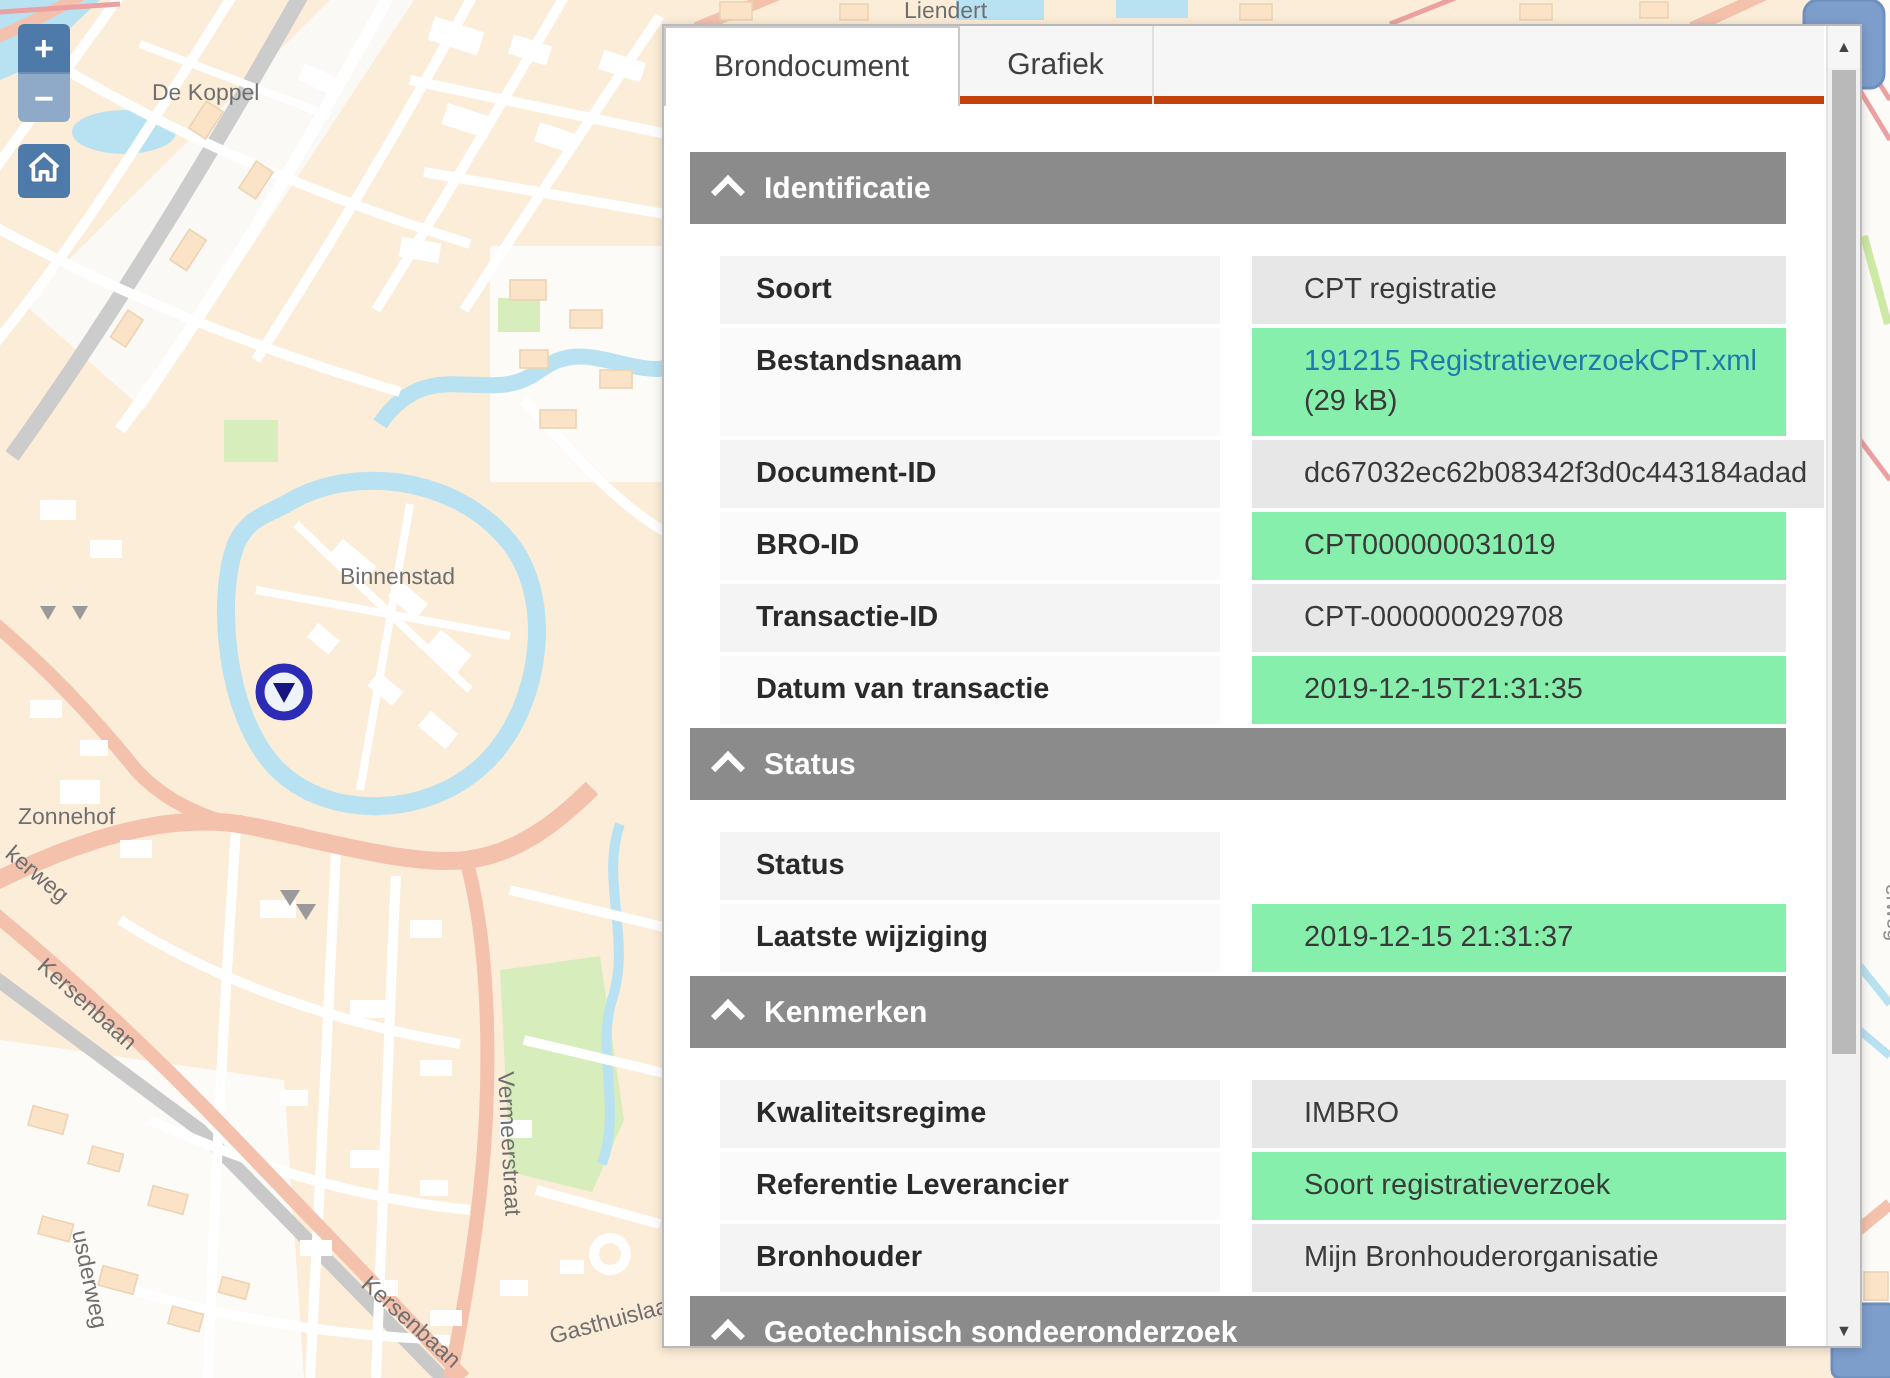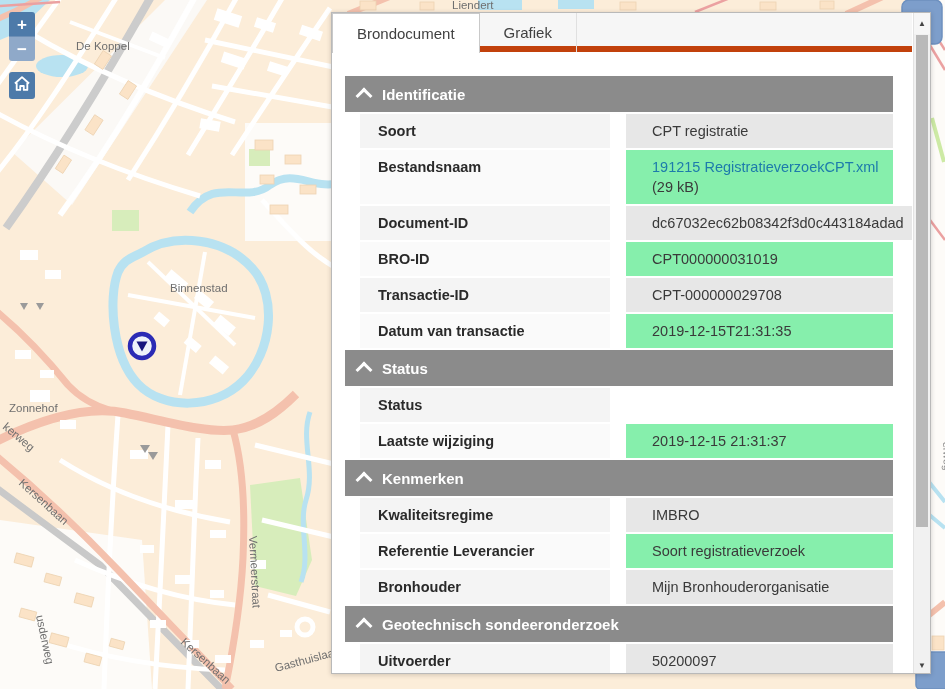--- a/index.html
+++ b/index.html
@@ -18,27 +18,27 @@
   .zoom-btn{width:26px;height:24px;display:flex;align-items:center;justify-content:center;
     color:#fff;font-size:17px;font-weight:bold;cursor:pointer;line-height:1;}
   .zoom-in{background:#4d7aa9;}
   .zoom-out{background:#8fa9c9;border-top:1px solid #6d8fb6;}
   .home-btn{position:absolute;left:9px;top:72px;width:26px;height:27px;background:#4d7aa9;
     border-radius:3px;display:flex;align-items:center;justify-content:center;cursor:pointer;z-index:5;}
   
   .panel{position:absolute;left:331px;top:12px;width:598px;height:660px;background:#fff;
     border:1px solid #b9b9b9;box-shadow:0 1px 5px rgba(0,0,0,.18);z-index:10;overflow:hidden;}
   .tabbar{position:absolute;top:0;left:0;width:580px;height:39px;background:#f6f6f6;
-    border-bottom:6px solid #c2410c;display:flex;box-sizing:border-box;}
+    border-bottom:4px solid #c2410c;display:flex;box-sizing:border-box;}
   .tab{height:39px;padding:0 24px;display:flex;align-items:center;font-size:15px;color:#414141;
     cursor:pointer;box-sizing:border-box;}
   .tab.active{background:#fff;border:1px solid #c9c9c9;border-bottom:none;height:40px;position:relative;z-index:2;}
   .tab.inactive{border-right:1px solid #e0e0e0;}
   .panel-content{position:absolute;left:13px;top:63px;width:548px;}
-  .section-header{height:36px;margin-bottom:2px;background:#8b8b8b;display:flex;align-items:center;
+  .section-header{height:36px;margin-bottom:16px;background:#8b8b8b;display:flex;align-items:center;
     padding-left:13px;box-sizing:border-box;cursor:pointer;}
   .chevron-up{width:9px;height:9px;border-top:3px solid #fff;border-left:3px solid #fff;
     transform:rotate(45deg);margin-right:12px;margin-top:4px;flex:0 0 auto;}
   .section-title{color:#fff;font-weight:bold;font-size:15px;}
   .row{display:flex;margin-left:15px;margin-bottom:2px;min-height:34px;box-sizing:border-box;}
   .cell-label{width:250px;flex:0 0 250px;background:#f4f4f4;font-weight:bold;color:#2a2a2a;
     font-size:14.5px;padding:7px 10px 7px 18px;line-height:20px;box-sizing:border-box;}
   .cell-value{flex:1;margin-left:16px;background:#e7e7e7;color:#3a3a3a;font-size:14.5px;
     padding:7px 8px 7px 26px;line-height:20px;box-sizing:border-box;word-wrap:break-word;}
   .row.alt .cell-label{background:#fafafa;}

